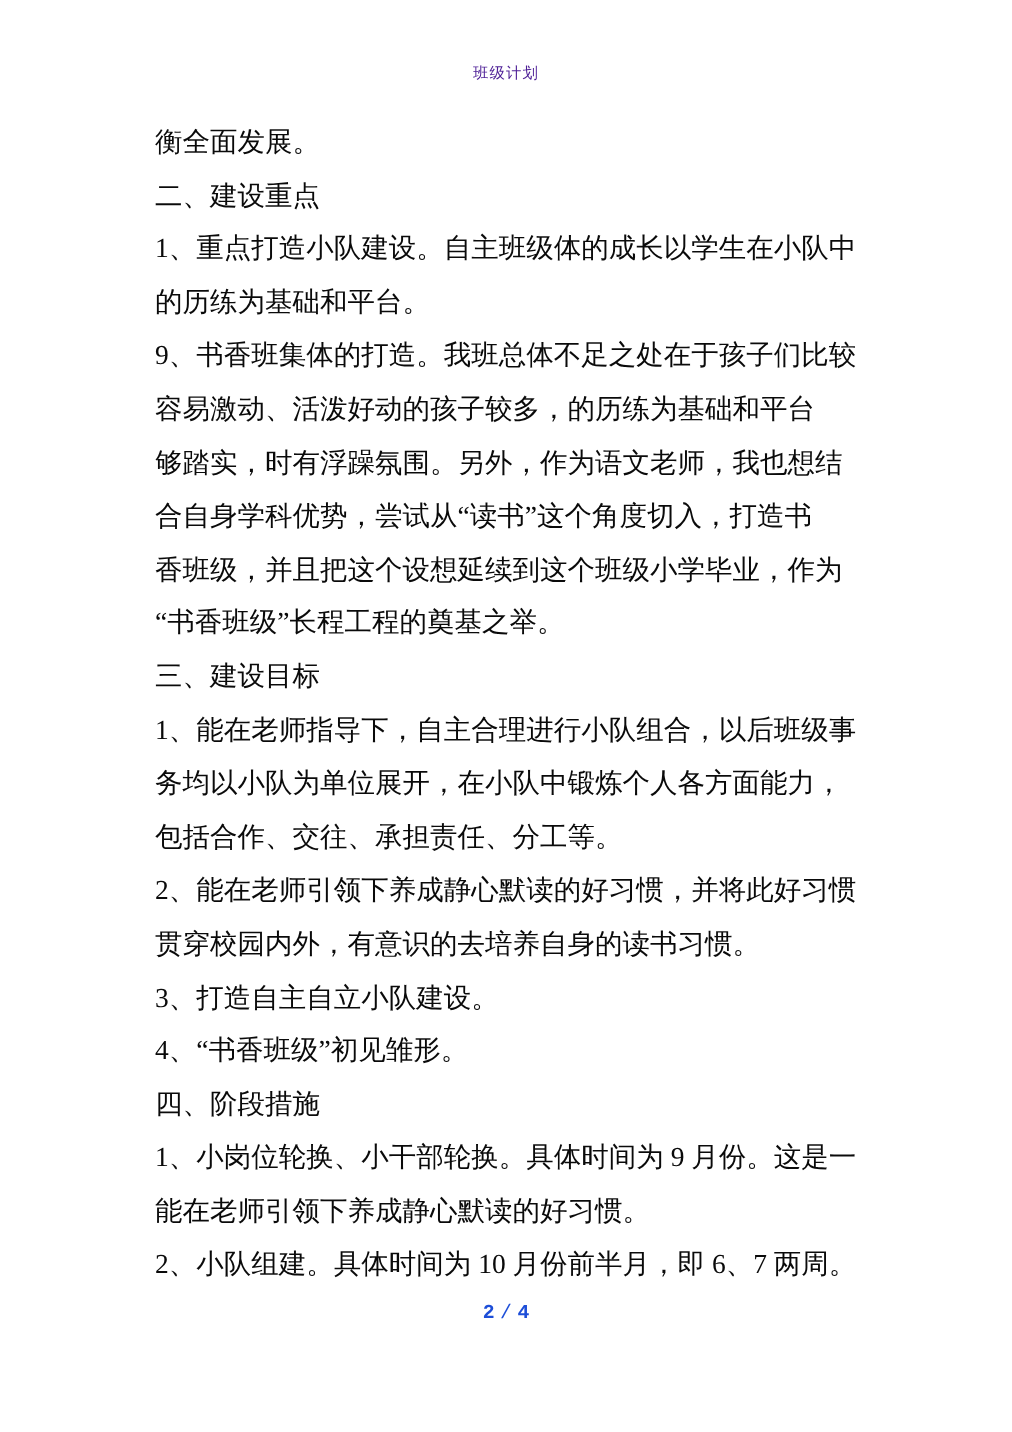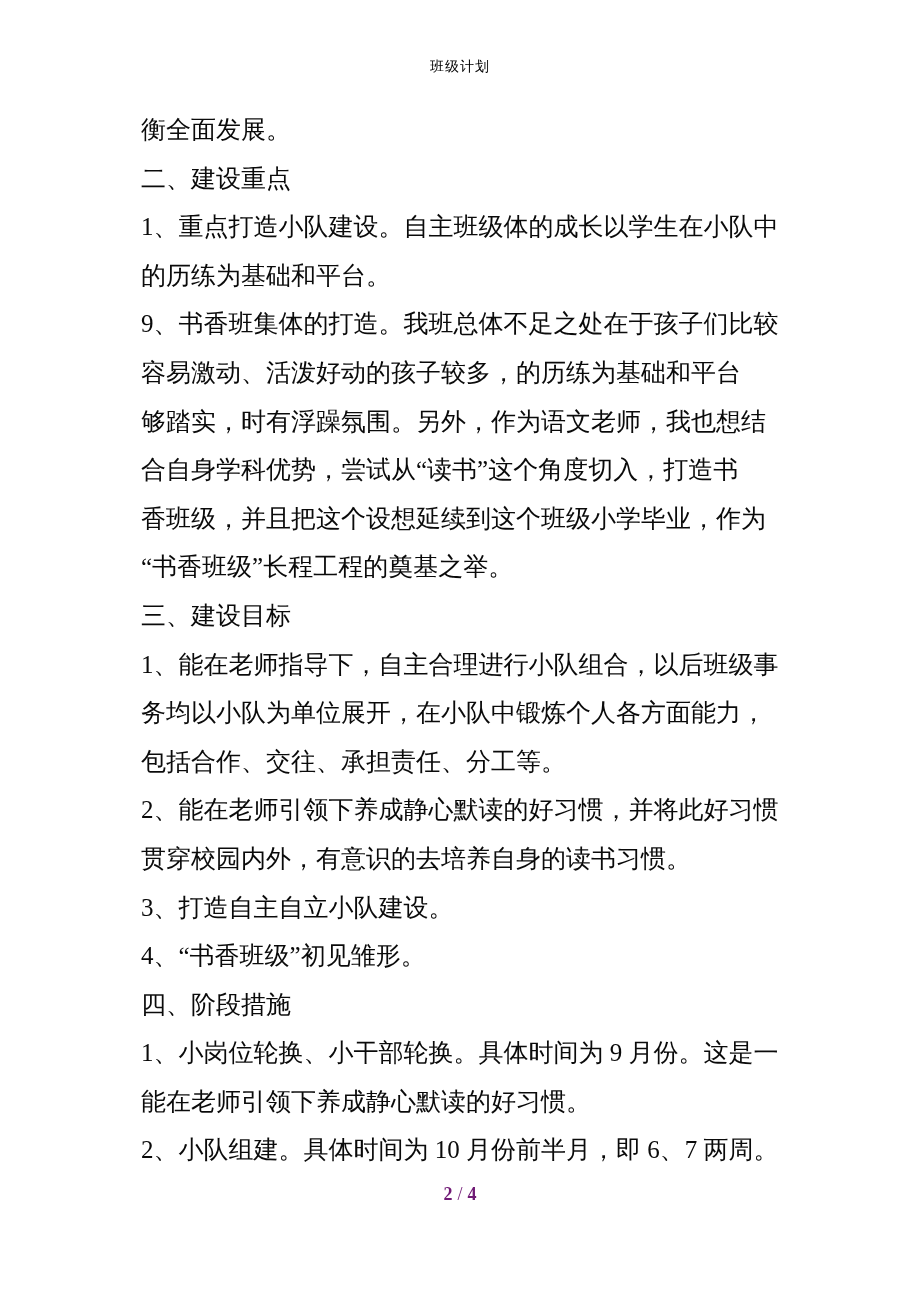--- a/index.html
+++ b/index.html
@@ -17,21 +17,21 @@
     color: #000000;
   }
   .doc-header {
     position: absolute;
     top: 58px;
     left: 0;
     width: 100%;
     text-align: center;
     font-size: 14px;
     letter-spacing: 1px;
-    color: #000000;
+    color: #4c1d95;
   }
   .doc-body {
     position: absolute;
     top: 106px;
     left: 141px;
     width: 648px;
     font-family: Liberation Serif, serif;
   }
   .line {
     height: 48.6px;
@@ -39,24 +39,24 @@
     font-size: 25px;
     white-space: nowrap;
     color: #0a0a0a;
   }
   .doc-footer {
     position: absolute;
     top: 1184px;
     left: 0;
     width: 100%;
     text-align: center;
-    font-family: Liberation Serif, serif;
+    font-family: Liberation Mono, monospace;
     font-weight: bold;
     font-size: 18px;
-    color: #701a75;
+    color: #1d4ed8;
   }
   .doc-footer .sep {
     margin: 0 5px;
     font-weight: normal;
   }
 </style>
 </head>
 <body>
 
 <div class="page">

